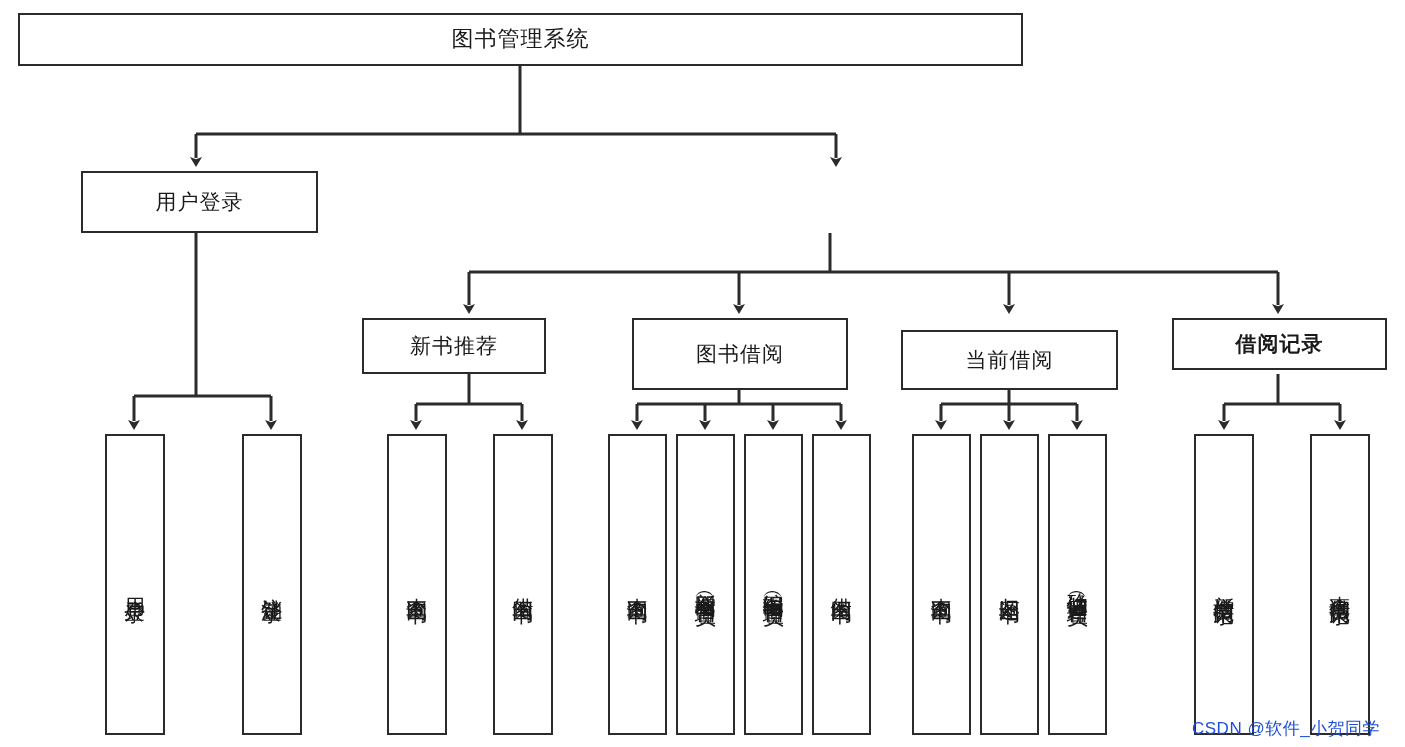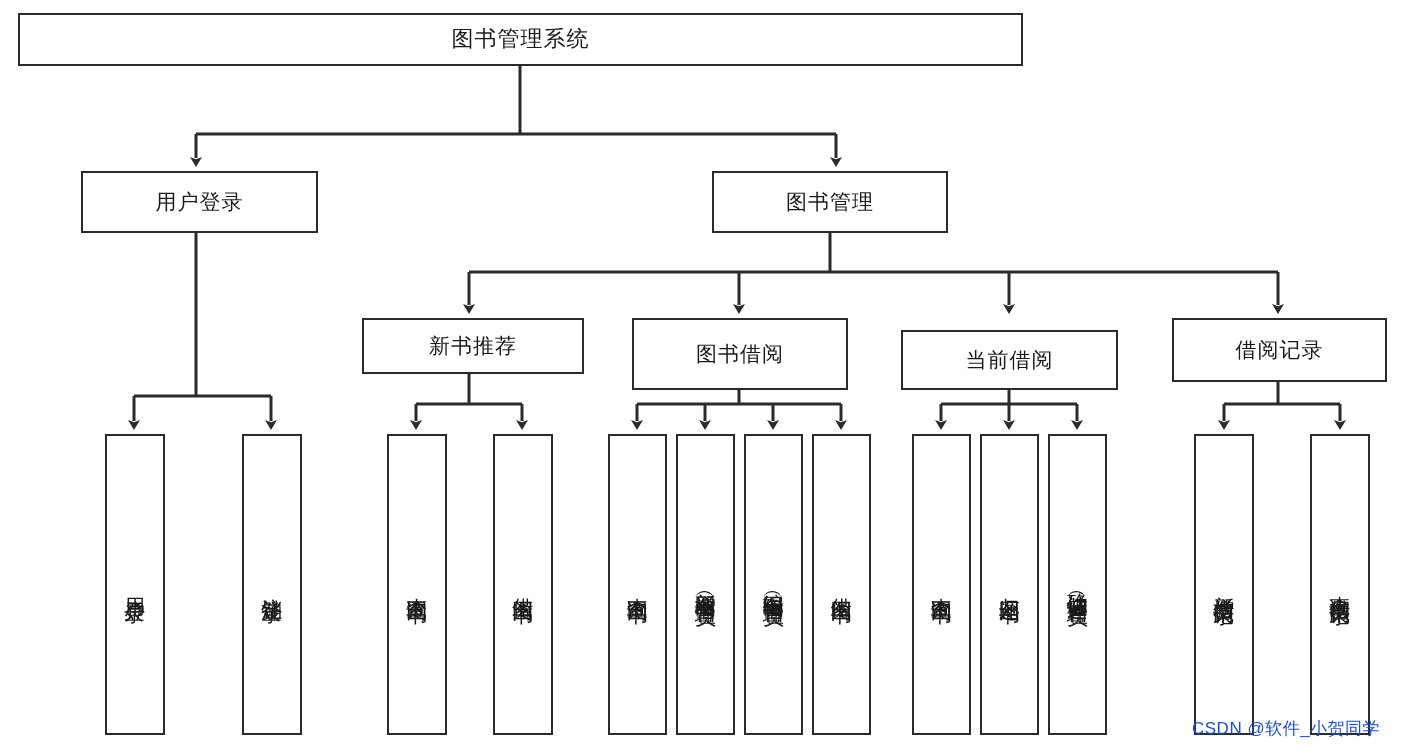--- a/index.html
+++ b/index.html
@@ -113,26 +113,25 @@
       <path d="M1278,374 L1278,404"></path>
       <path d="M1224,404 L1340,404"></path>
       <path d="M1224,404 L1224,421" marker-end="url(#arrow)"></path>
       <path d="M1340,404 L1340,421" marker-end="url(#arrow)"></path>
     </g>
   </svg>
 
   <div class="node horizontal root" style="left:18px; top:13px; width:1005px; height:53px;">图书管理系统</div>
 
   <div class="node horizontal" style="left:81px; top:171px; width:237px; height:62px;">用户登录</div>
-  <div class="node horizontal" style="left:712px; top:171px; width:236px; height:62px;">图书管理</div>
 
-  <div class="node horizontal" style="left:362px; top:318px; width:222px; height:56px;">新书推荐</div>
+  <div class="node horizontal" style="left:362px; top:318px; width:184px; height:56px;">新书推荐</div>
   <div class="node horizontal" style="left:632px; top:318px; width:216px; height:72px;">图书借阅</div>
   <div class="node horizontal" style="left:901px; top:330px; width:217px; height:60px;">当前借阅</div>
-  <div class="node horizontal" style="left:1172px; top:318px; width:215px; height:64px;">借阅记录</div>
+  <div class="node horizontal" style="left:1172px; top:318px; width:215px; height:52px;font-weight:bold;">借阅记录</div>
 
   <div class="node vertical" style="left:105px; top:434px; width:60px; height:301px;">用户登录</div>
   <div class="node vertical" style="left:242px; top:434px; width:60px; height:301px;">注销登录</div>
 
   <div class="node vertical" style="left:387px; top:434px; width:60px; height:301px;">查询图书</div>
   <div class="node vertical" style="left:493px; top:434px; width:60px; height:301px;">借阅图书</div>
 
   <div class="node vertical" style="left:608px; top:434px; width:59px; height:301px;">查询图书</div>
   <div class="node vertical" style="left:676px; top:434px; width:59px; height:301px;">新增图书（管理员）</div>
   <div class="node vertical" style="left:744px; top:434px; width:59px; height:301px;">编辑图书（管理员）</div>

